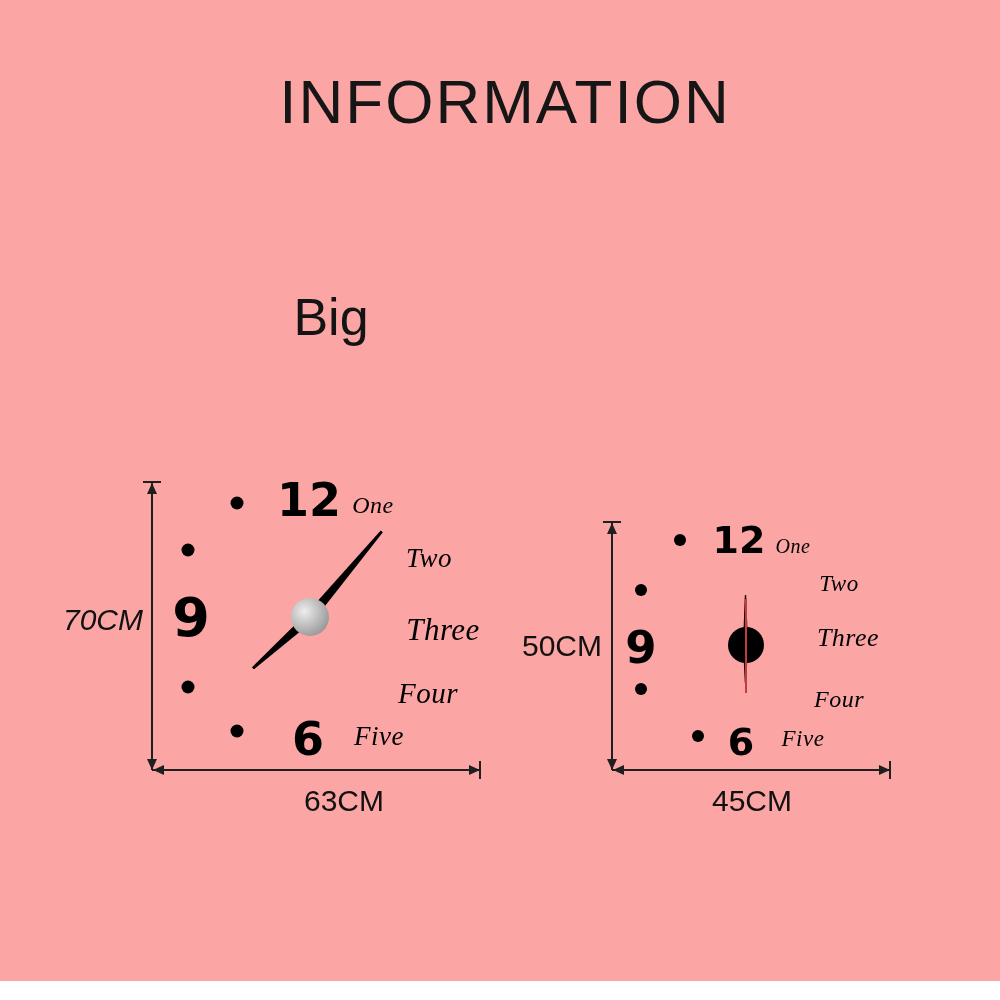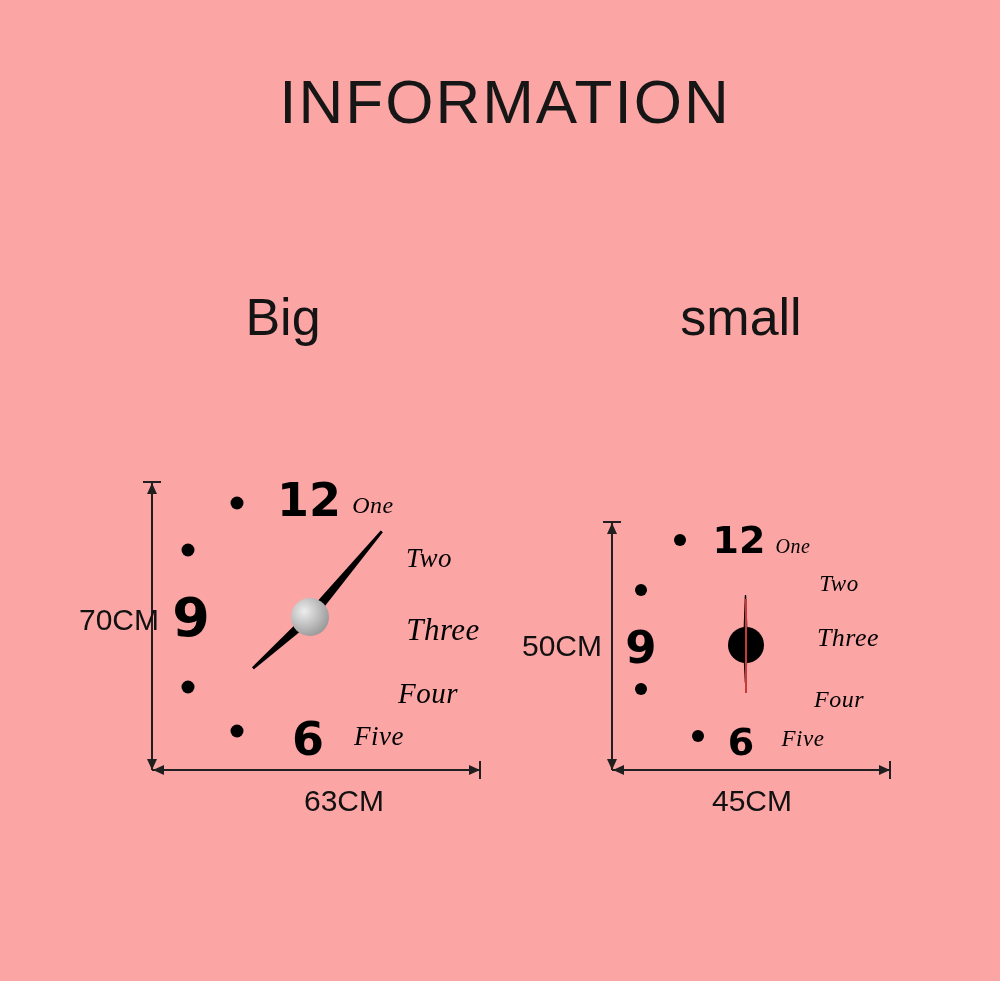--- a/index.html
+++ b/index.html
@@ -6,21 +6,21 @@
   .page {
     position:relative; width:1000px; height:981px;
     background:#fca5a5; overflow:hidden;
     font-family:"Liberation Sans", sans-serif; color:#161616;
   }
   .ctr { position:absolute; transform:translate(-50%,-50%); white-space:nowrap; line-height:1; }
 
   .title {
     font-size:62px; font-weight:500; letter-spacing:2px; color:#161616;
   }
-  .variant-label { font-size:52px; font-weight:400; color:#141414; }
+  .variant-label { font-size:52px; font-weight:400; color:#141414;margin-left:48px; }
 
   
   .dline { position:absolute; background:#1f1f1f; }
   .cap-h { position:absolute; width:18px; height:2px; background:#1f1f1f; }
   .cap-v { position:absolute; width:2px; height:18px; background:#1f1f1f; }
   .arr { position:absolute; width:0; height:0; }
   .arr-up    { border-left:5px solid transparent; border-right:5px solid transparent; border-bottom:11px solid #1f1f1f; }
   .arr-down  { border-left:5px solid transparent; border-right:5px solid transparent; border-top:11px solid #1f1f1f; }
   .arr-left  { border-top:5px solid transparent; border-bottom:5px solid transparent; border-right:11px solid #1f1f1f; }
   .arr-right { border-top:5px solid transparent; border-bottom:5px solid transparent; border-left:11px solid #1f1f1f; }
@@ -40,21 +40,21 @@
 
   
   .b-vline { left:151px; top:482px; width:2px; height:288px; }
   .b-vcap  { left:143px; top:481px; }
   .b-varr-up   { left:147px; top:483px; }
   .b-varr-down { left:147px; top:759px; }
   .b-hline { left:152px; top:769px; width:328px; height:2px; }
   .b-hcap  { left:479px; top:761px; }
   .b-harr-left  { left:153px; top:765px; }
   .b-harr-right { left:469px; top:765px; }
-  .b-hlabel { left:119px; top:620px; }
+  .b-hlabel { left:103px; top:620px;font-style:italic; }
   .b-wlabel { left:313px; top:801px;margin-left:31px; }
 
   .b-dot-11 { left:237px; top:503px; }
   .b-dot-10 { left:188px; top:550px; }
   .b-dot-8  { left:188px; top:687px; }
   .b-dot-7  { left:237px; top:731px; }
   .b-n12 { left:309px; top:500px; font-size:46px; }
   .b-n9  { left:191px; top:618px; font-size:54px; }
   .b-n6  { left:308px; top:739px; font-size:46px; }
   .b-one   { left:373px; top:505px; font-size:24px; }
@@ -100,21 +100,20 @@
   .t-small { left:741px; top:317px; }
 </style>
 </head>
 <body>
 
 <div class="page">
 
   <div class="ctr title t-title">INFORMATION</div>
 
   <div class="ctr variant-label t-big">Big</div>
-  <div class="ctr variant-label t-small">small</div>
 
   <div>
 
     <div class="dline b-vline"></div>
     <div class="cap-h b-vcap"></div>
     <div class="arr arr-up b-varr-up"></div>
     <div class="arr arr-down b-varr-down"></div>
     <div class="ctr dim-label b-hlabel">70CM</div>
 
     <div class="dline b-hline"></div>

